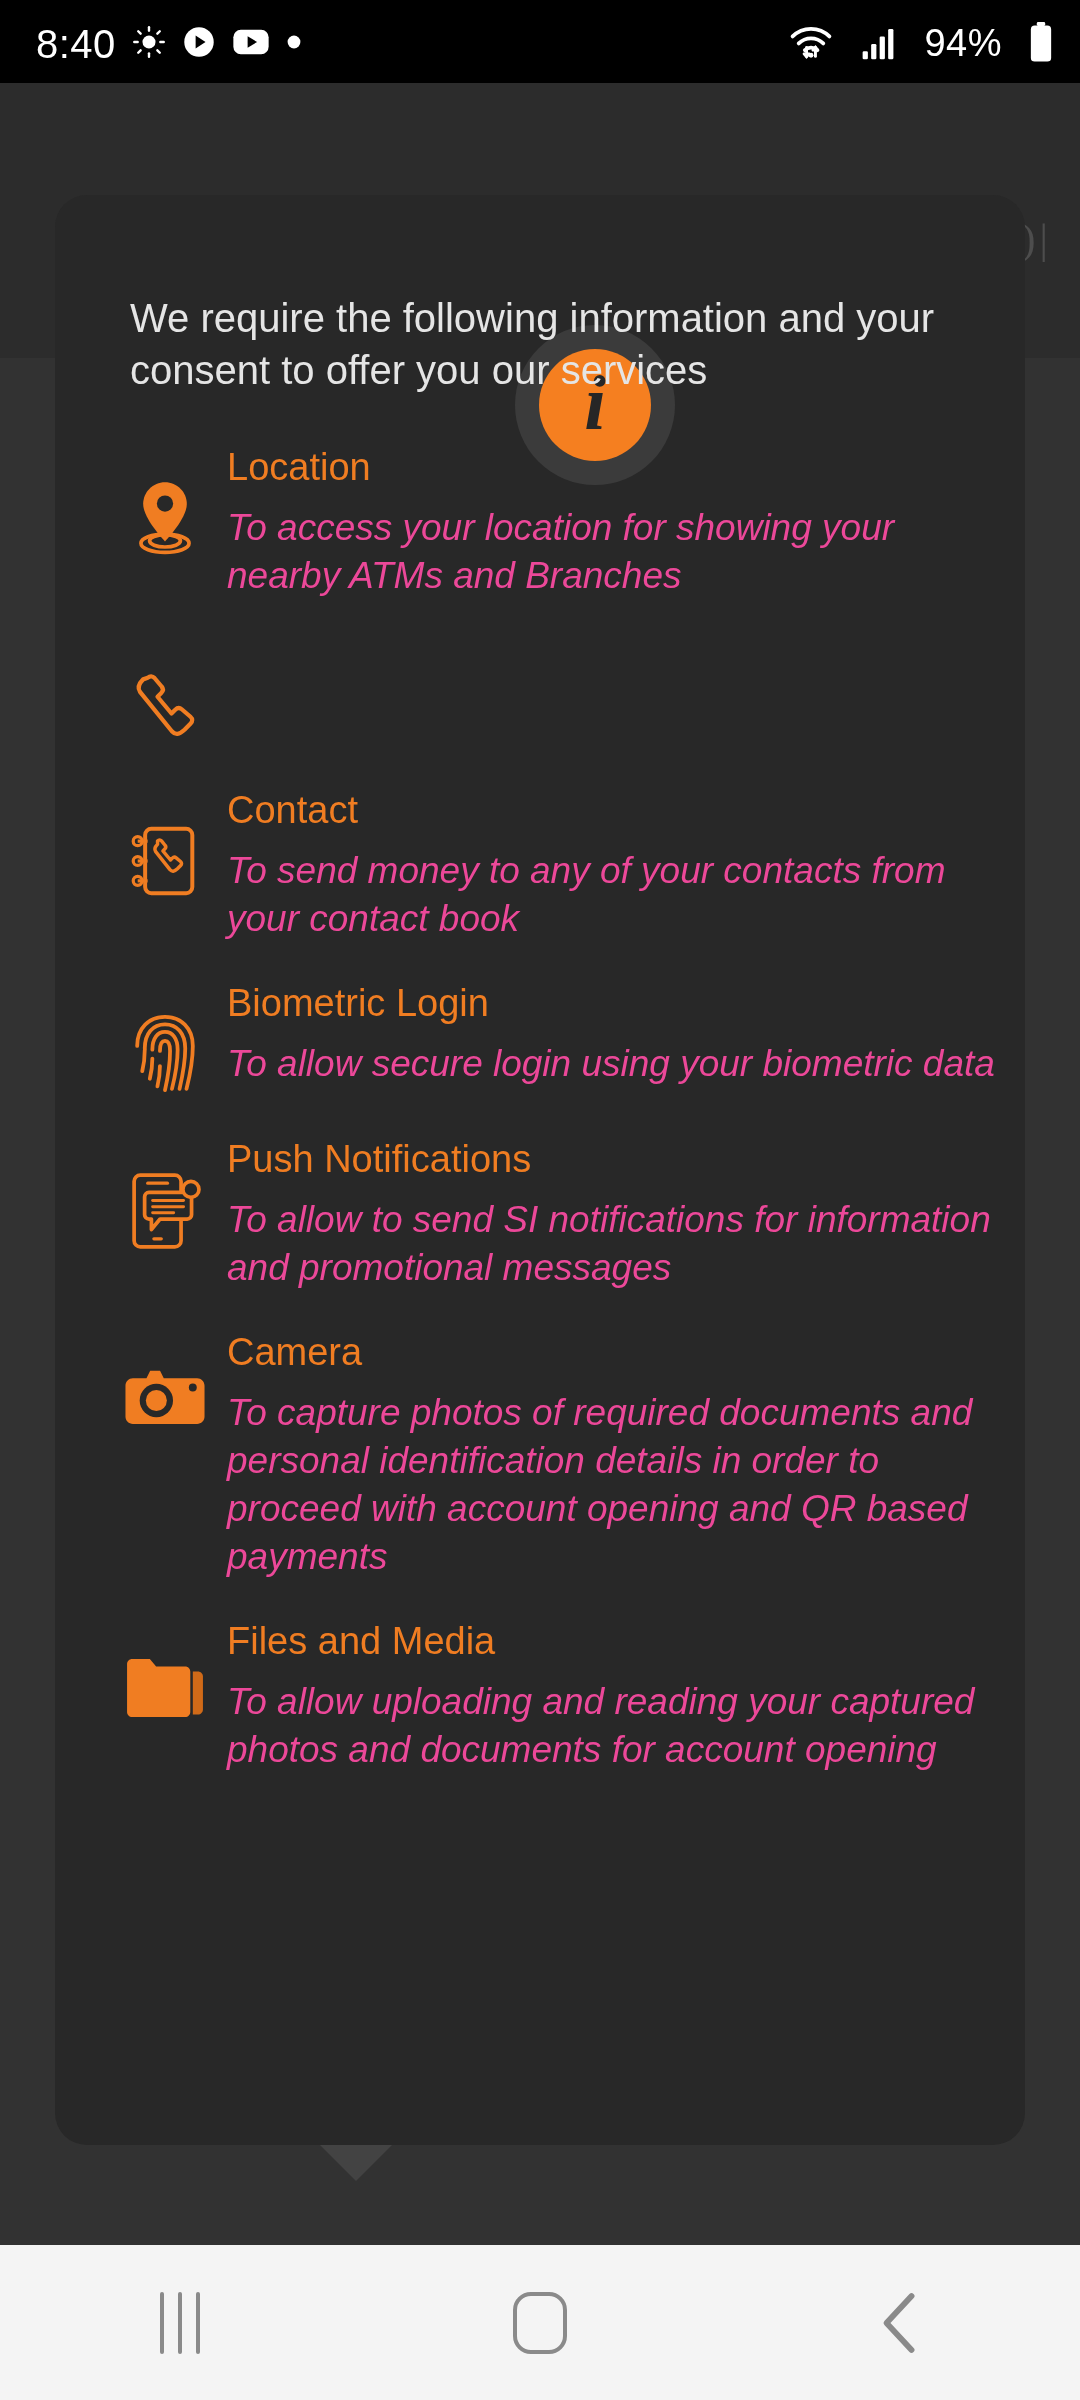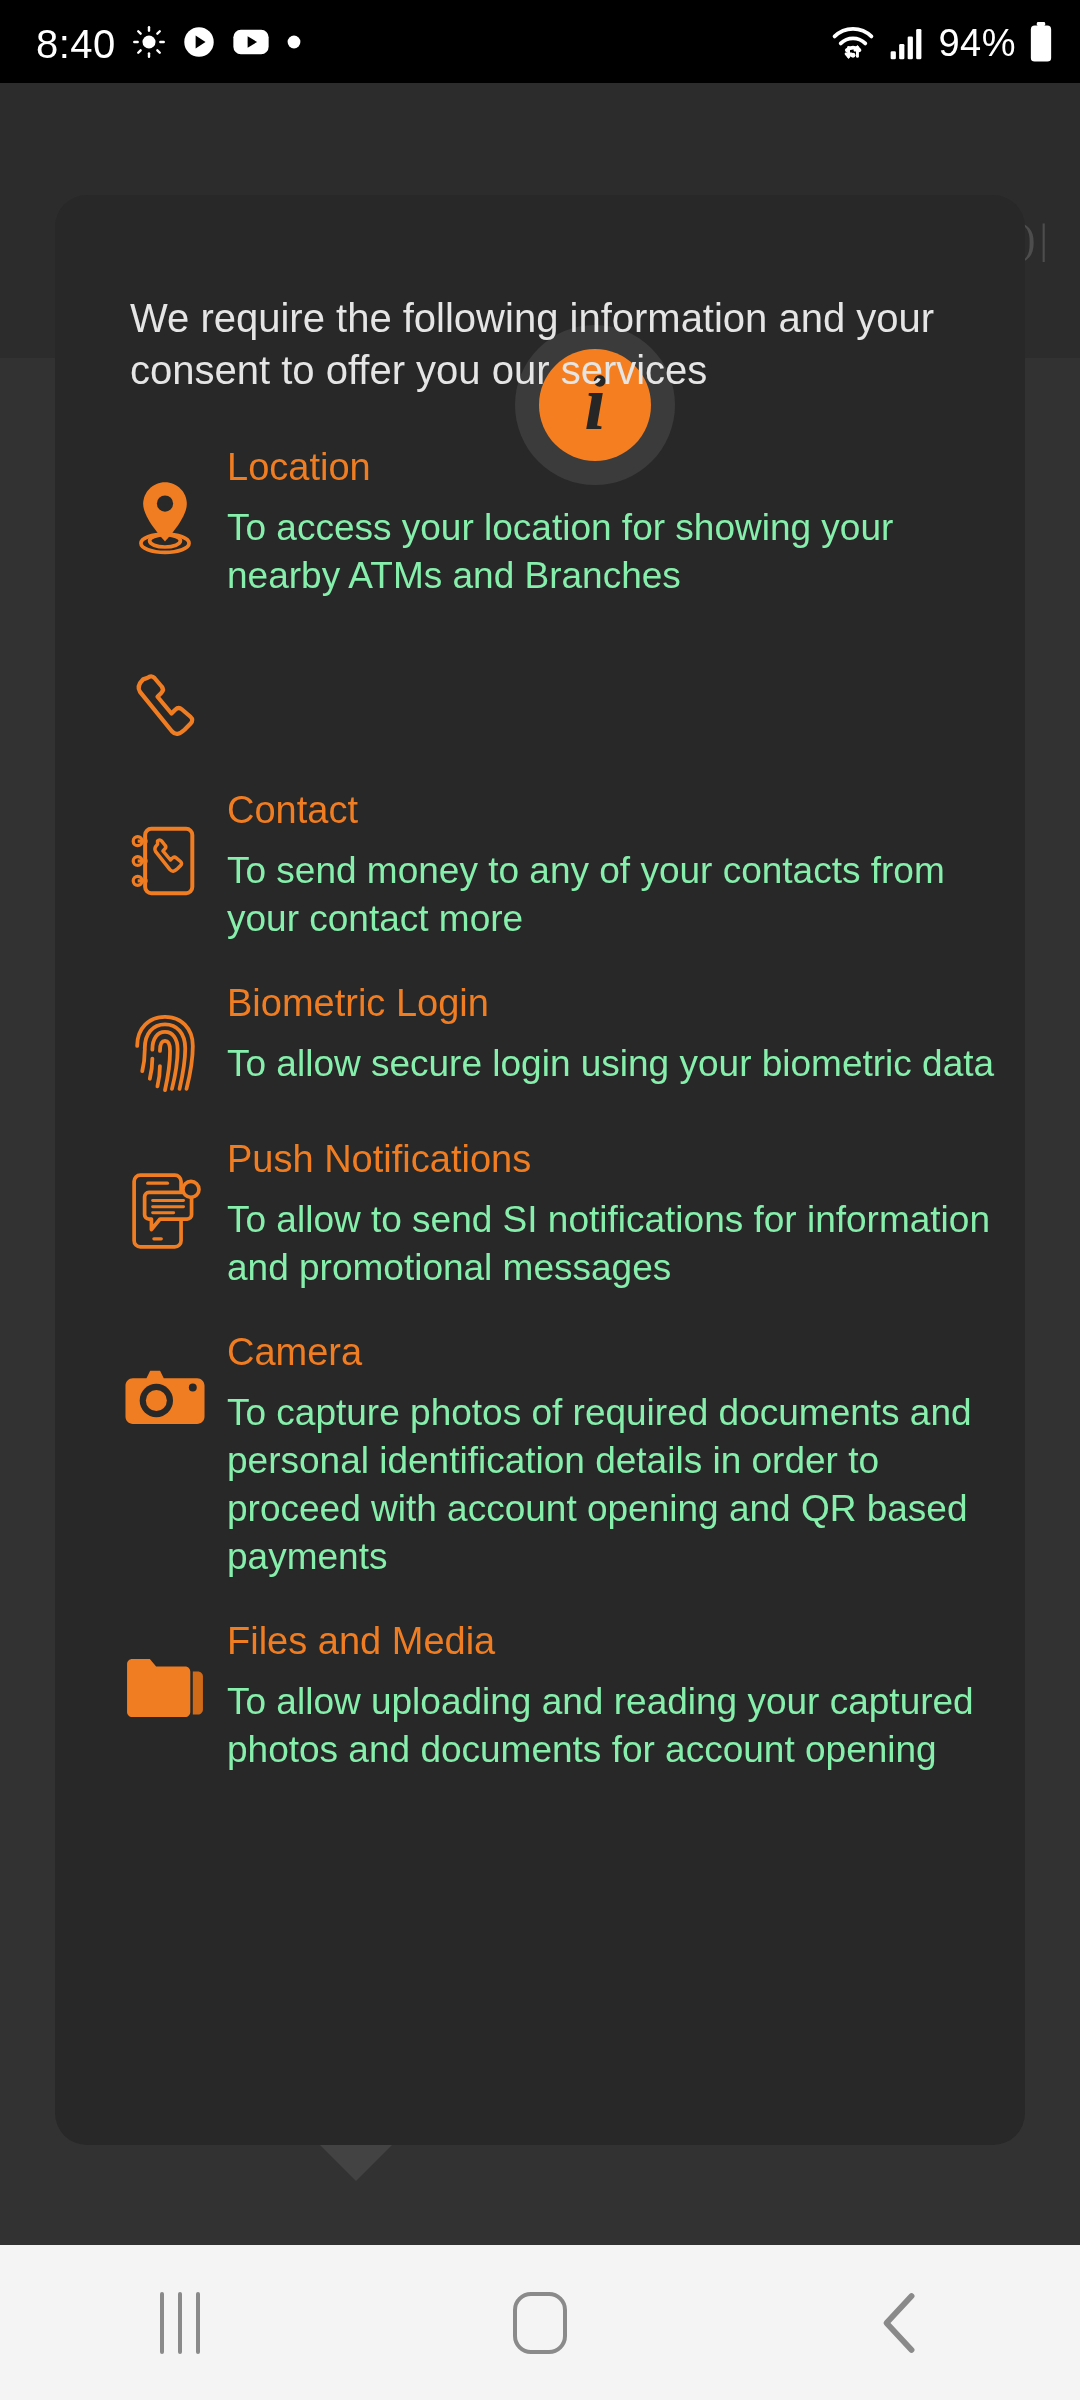--- a/index.html
+++ b/index.html
@@ -12,21 +12,21 @@
   #screen { position:relative; width:1080px; height:2400px; background:#000; }
 
   
   .statusbar{
     position:absolute; left:0; top:0; width:1080px; height:83px;
     background:#000; display:flex; align-items:center;
     padding:4px 26px 0 36px; color:#fff;
   }
   .sb-left{ display:flex; align-items:center; gap:16px; }
   .sb-time{ font-size:40px; letter-spacing:0.5px; font-weight:400; line-height:1; }
-  .sb-right{ margin-left:auto; display:flex; align-items:center; gap:12px; }
+  .sb-right{ margin-left:auto; display:flex; align-items:center; gap:26px; }
   .sb-batt-text{ font-size:38px; letter-spacing:0.5px; }
   .ic{ display:block; }
 
   
   .app-bg{
     position:absolute; left:0; top:83px; width:1080px; height:2162px;
     background:#3a3a3a;
   }
   .bg-dark-band{
     position:absolute; left:0; top:0; width:1080px; height:275px;
@@ -90,21 +90,21 @@
   }
   .item-icon{
     width:105px; min-width:105px; padding-top:32px;
     display:flex; justify-content:center;
   }
   .item-body{ flex:1; padding-left:10px; }
   .item-title{
     color:#f07d22; font-size:38px; line-height:1.18; margin-bottom:14px;
   }
   .item-desc{
-    color:#86efac; font-size:37px; line-height:1.30;
+    color:#ec4899; font-size:37px; line-height:1.30;font-style:italic;
   }
 
   
   .navbar{
     position:absolute; left:0; top:2245px; width:1080px; height:155px;
     background:#f4f4f4; display:flex; align-items:center;
   }
   .nav-btn{
     flex:1; display:flex; align-items:center; justify-content:center; height:155px;
   }
@@ -245,21 +245,21 @@
               <line x1="7" y1="49" x2="15" y2="49"></line>
             </g>
             <circle cx="7" cy="17" r="3.6" fill="none" stroke="#f07d22" stroke-width="2.6"></circle>
             <circle cx="7" cy="33" r="3.6" fill="none" stroke="#f07d22" stroke-width="2.6"></circle>
             <circle cx="7" cy="49" r="3.6" fill="none" stroke="#f07d22" stroke-width="2.6"></circle>
             <path d="M23 19.5 C20.6 21.9 20.3 23.7 21.5 25.5 L33.0 40.0 C34.6 41.8 36.5 41.7 39.0 39.3 L41.6 36.6 C42.6 35.6 42.6 34.4 41.5 33.4 L38.0 30.5 C36.9 29.6 35.8 29.8 34.9 30.7 L33.4 32.2 L27.3 24.9 L28.8 23.4 C29.8 22.4 29.9 21.3 29.0 20.3 L26.2 16.8 C25.2 15.7 24.0 15.8 23.0 16.8 Z" fill="none" stroke="#f07d22" stroke-width="2.8" stroke-linejoin="round"></path>
           </svg>
         </div>
         <div class="item-body">
           <div class="item-title">Contact</div>
-          <div class="item-desc">To send money to any of your contacts from your contact more</div>
+          <div class="item-desc">To send money to any of your contacts from your contact book</div>
         </div>
       </div>
 
       <div class="item">
         <div class="item-icon">
           <svg width="66" height="86" viewBox="0 0 52 68">
             <g fill="none" stroke="#f07d22" stroke-width="3" stroke-linecap="round">
               <path d="M4 26 C4 12 13.5 3 26 3 C38.5 3 48 12 48 26 C48 36 46 48 43 60"></path>
               <path d="M10 28 C10 16 16.5 9 26 9 C35.5 9 42 16 42 28 C42 38 40 49 37.5 60"></path>
               <path d="M16 29 C16 20 20 15 26 15 C32 15 36 20 36 29 C36 40 34 50 31.5 60"></path>

